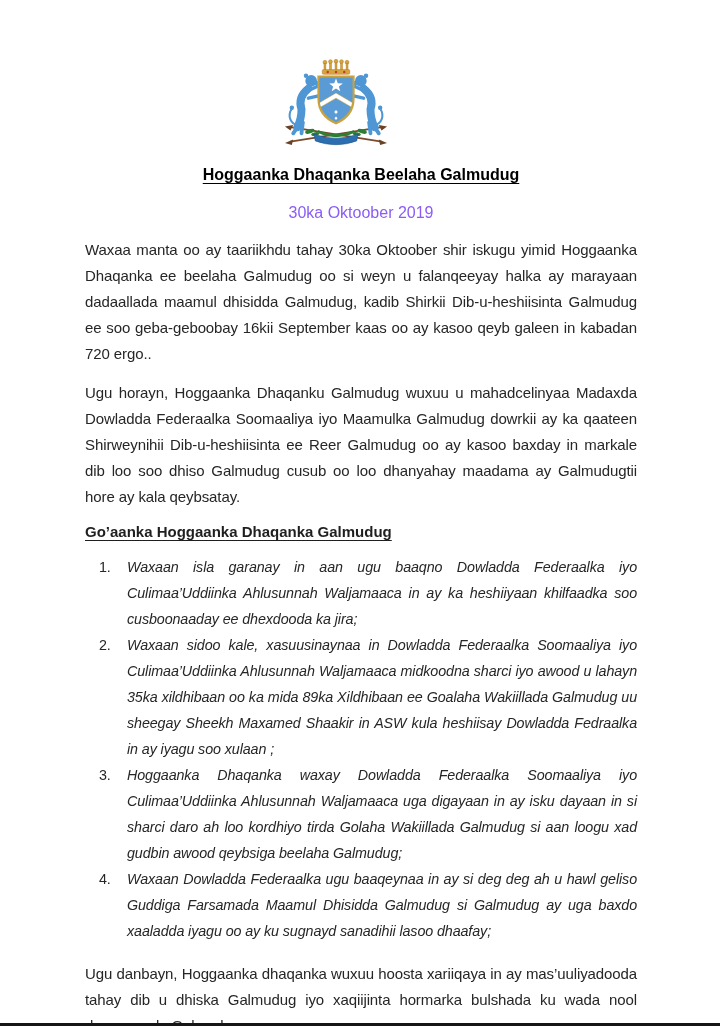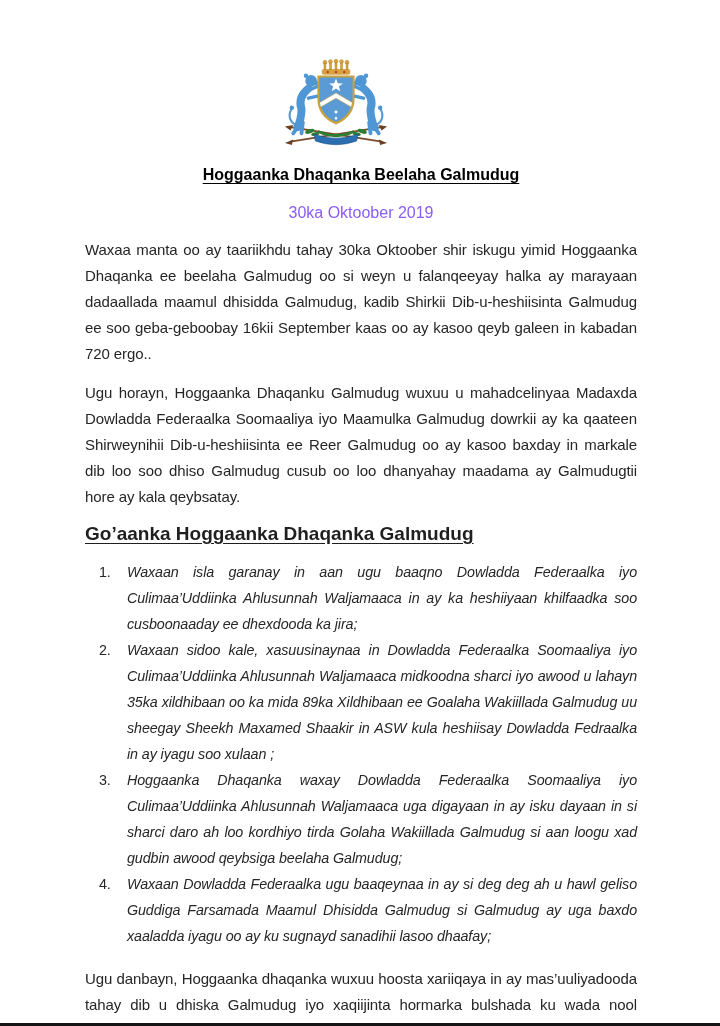--- a/index.html
+++ b/index.html
@@ -40,21 +40,21 @@
 
   .para {
     font-size: 15px;
     line-height: 26px;
     letter-spacing: -0.1px;
     text-align: justify;
     margin: 0 0 13px 0;
   }
 
   .decision-heading {
-    font-size: 19px;
+    font-size: 15px;
     font-weight: bold;
     text-decoration: underline;
     text-underline-offset: 3px;
     margin: 6px 0 14px 0;
     color: #1f1f1f;
   }
 
   .decision-list { margin: 0 0 6px 0; padding-left: 14px; }
   .list-item {
     display: flex;

